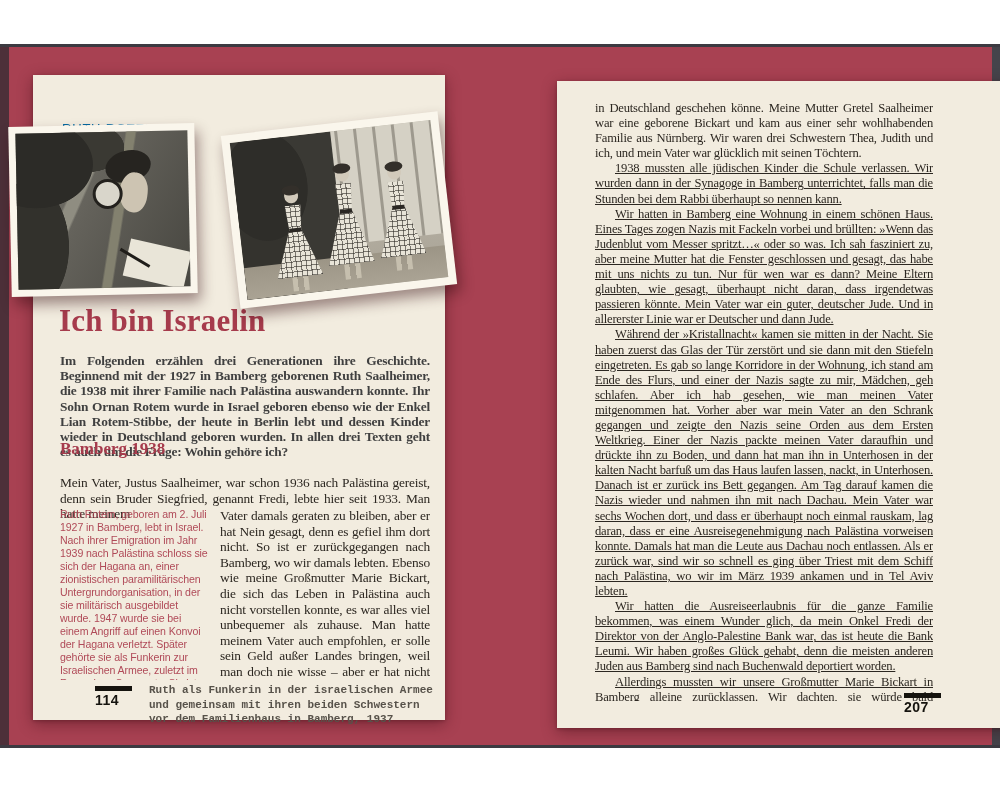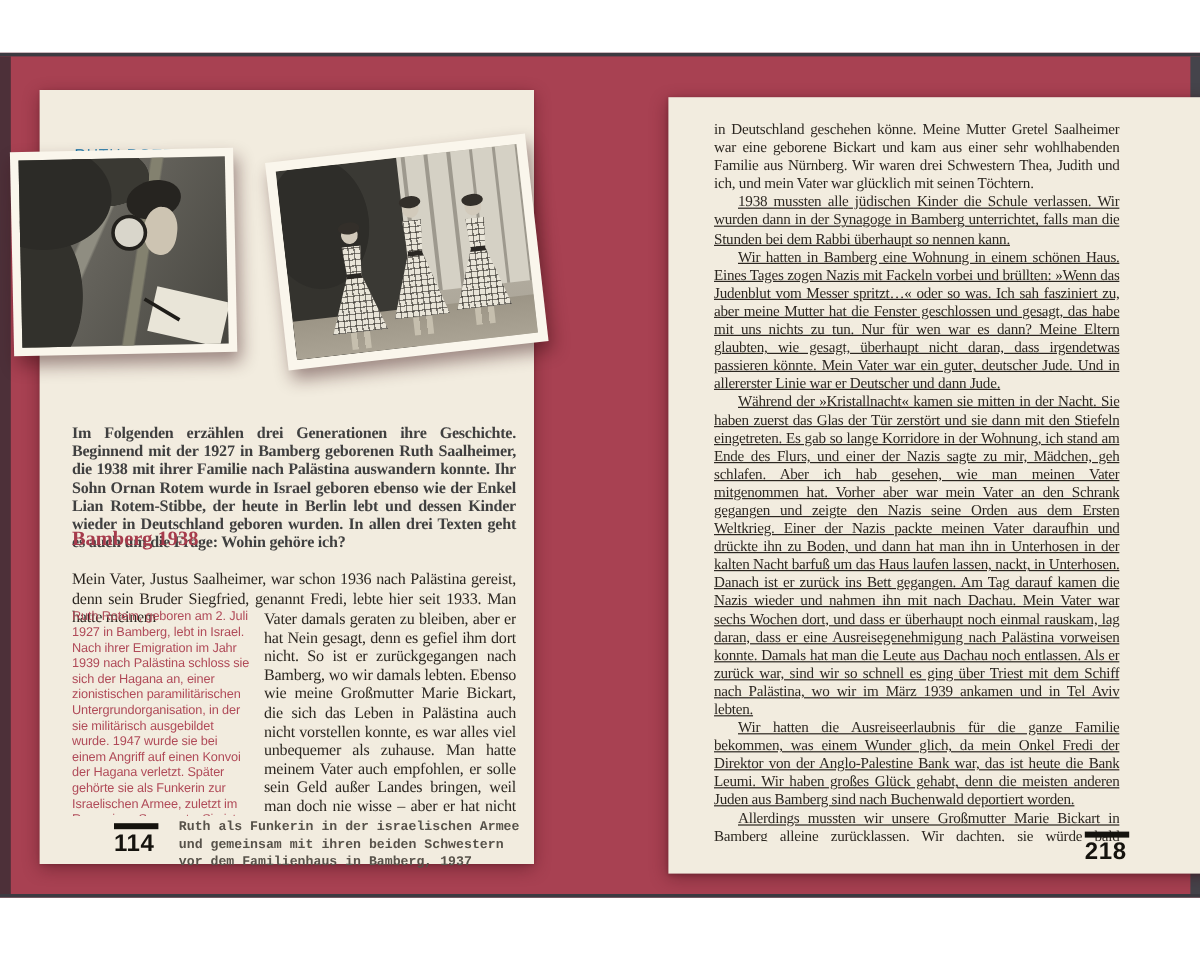--- a/index.html
+++ b/index.html
@@ -59,21 +59,21 @@
     font-size:10.6px;line-height:13px;color:#b04a58;letter-spacing:-.1px;
   }
   .body-column{
     flex:1;font-size:13.4px;line-height:15.6px;color:#2c2721;
     text-align:justify;letter-spacing:-.2px;
   }
   .folio-bar{position:absolute;width:37px;height:5px;background:#15130e;}
   .folio{
     position:absolute;
     font-family:"Liberation Sans","DejaVu Sans",sans-serif;
-    font-weight:bold;font-size:20px;color:#15130e;letter-spacing:.5px;
+    font-weight:bold;font-size:14px;color:#15130e;letter-spacing:.5px;
   }
   .bar-114{left:62px;top:611px;}
   .num-114{left:62px;top:617px;}
   .caption{
     position:absolute;left:116px;top:608px;width:294px;
     font-family:Liberation Mono, monospace;
     font-weight:bold;font-size:11px;line-height:14.5px;color:#57524a;
   }
 
   
@@ -149,20 +149,21 @@
 </style>
 </head>
 <body>
 
 <div class="book">
   <div class="edge-left"></div>
   <div class="edge-right"></div>
 
   <div class="page page-left">
     <div class="author">RUTH ROTEM</div>
+    <h1 class="title" style="margin:0;">Ich bin Israelin</h1>
     <div class="intro">Im Folgenden erzählen drei Generationen ihre Geschichte. Beginnend mit der 1927 in Bamberg geborenen Ruth Saalheimer, die 1938 mit ihrer Familie nach Palästina auswandern konnte. Ihr Sohn Ornan Rotem wurde in Israel geboren ebenso wie der Enkel Lian Rotem-Stibbe, der heute in Berlin lebt und dessen Kinder wieder in Deutschland geboren wurden. In allen drei Texten geht es auch um die Frage: Wohin gehöre ich?</div>
     <h2 class="section-heading" style="margin:0;">Bamberg 1938</h2>
     <div class="body-start">Mein Vater, Justus Saalheimer, war schon 1936 nach Palästina gereist, denn sein Bruder Siegfried, genannt Fredi, lebte hier seit 1933. Man hatte meinem</div>
     <div class="two-col">
       <div class="margin-note">Ruth Rotem, geboren am 2. Juli 1927 in Bamberg, lebt in Israel. Nach ihrer Emigration im Jahr 1939 nach Palästina schloss sie sich der Hagana an, einer zionistischen paramilitärischen Untergrundorganisation, in der sie militärisch ausgebildet wurde. 1947 wurde sie bei einem Angriff auf einen Konvoi der Hagana verletzt. Später gehörte sie als Funkerin zur Israelischen Armee, zuletzt im Rang eines Sergeants. Sie ist verheiratet, hat zwei Söhne sowie Enkel- und Urenkelkinder, von denen heute einige wieder in Deutschland leben.</div>
       <div class="body-column">Vater damals geraten zu bleiben, aber er hat Nein gesagt, denn es gefiel ihm dort nicht. So ist er zurückgegangen nach Bamberg, wo wir damals lebten. Ebenso wie meine Großmutter Marie Bickart, die sich das Leben in Palästina auch nicht vorstellen konnte, es war alles viel unbequemer als zuhause. Man hatte meinem Vater auch empfohlen, er solle sein Geld außer Landes bringen, weil man doch nie wisse – aber er hat nicht daran geglaubt, dass etwas so Schlimmes</div>
     </div>
     <div class="folio-bar bar-114"></div>
     <div class="folio num-114">114</div>
     <div class="caption">Ruth als Funkerin in der israelischen Armee und gemeinsam mit ihren beiden Schwestern vor dem Familienhaus in Bamberg, 1937</div>
@@ -216,15 +217,15 @@
   <div class="page page-right">
     <div class="text-block">
         <p>in Deutschland geschehen könne. Meine Mutter Gretel Saalheimer war eine geborene Bickart und kam aus einer sehr wohlhabenden Familie aus Nürnberg. Wir waren drei Schwestern Thea, Judith und ich, und mein Vater war glücklich mit seinen Töchtern.</p>
         <p class="indent">1938 mussten alle jüdischen Kinder die Schule verlassen. Wir wurden dann in der Synagoge in Bamberg unterrichtet, falls man die Stunden bei dem Rabbi überhaupt so nennen kann.</p>
         <p class="indent">Wir hatten in Bamberg eine Wohnung in einem schönen Haus. Eines Tages zogen Nazis mit Fackeln vorbei und brüllten: »Wenn das Judenblut vom Messer spritzt…« oder so was. Ich sah fasziniert zu, aber meine Mutter hat die Fenster geschlossen und gesagt, das habe mit uns nichts zu tun. Nur für wen war es dann? Meine Eltern glaubten, wie gesagt, überhaupt nicht daran, dass irgendetwas passieren könnte. Mein Vater war ein guter, deutscher Jude. Und in allererster Linie war er Deutscher und dann Jude.</p>
         <p class="indent">Während der »Kristallnacht« kamen sie mitten in der Nacht. Sie haben zuerst das Glas der Tür zerstört und sie dann mit den Stiefeln eingetreten. Es gab so lange Korridore in der Wohnung, ich stand am Ende des Flurs, und einer der Nazis sagte zu mir, Mädchen, geh schlafen. Aber ich hab gesehen, wie man meinen Vater mitgenommen hat. Vorher aber war mein Vater an den Schrank gegangen und zeigte den Nazis seine Orden aus dem Ersten Weltkrieg. Einer der Nazis packte meinen Vater daraufhin und drückte ihn zu Boden, und dann hat man ihn in Unterhosen in der kalten Nacht barfuß um das Haus laufen lassen, nackt, in Unterhosen. Danach ist er zurück ins Bett gegangen. Am Tag darauf kamen die Nazis wieder und nahmen ihn mit nach Dachau. Mein Vater war sechs Wochen dort, und dass er überhaupt noch einmal rauskam, lag daran, dass er eine Ausreisegenehmigung nach Palästina vorweisen konnte. Damals hat man die Leute aus Dachau noch entlassen. Als er zurück war, sind wir so schnell es ging über Triest mit dem Schiff nach Palästina, wo wir im März 1939 ankamen und in Tel Aviv lebten.</p>
         <p class="indent">Wir hatten die Ausreiseerlaubnis für die ganze Familie bekommen, was einem Wunder glich, da mein Onkel Fredi der Direktor von der Anglo-Palestine Bank war, das ist heute die Bank Leumi. Wir haben großes Glück gehabt, denn die meisten anderen Juden aus Bamberg sind nach Buchenwald deportiert worden.</p>
         <p class="indent">Allerdings mussten wir unsere Großmutter Marie Bickart in Bamberg alleine zurücklassen. Wir dachten, sie würde bald nachkommen können, aber man hat sie stattdessen nach Theresienstadt deportiert. Am Anfang gab es</p>
       </div>
     <div class="folio-bar bar-115"></div>
-    <div class="folio num-115">218</div>
+    <div class="folio num-115">207</div>
   </div>
 </div>
 
 </body></html>

